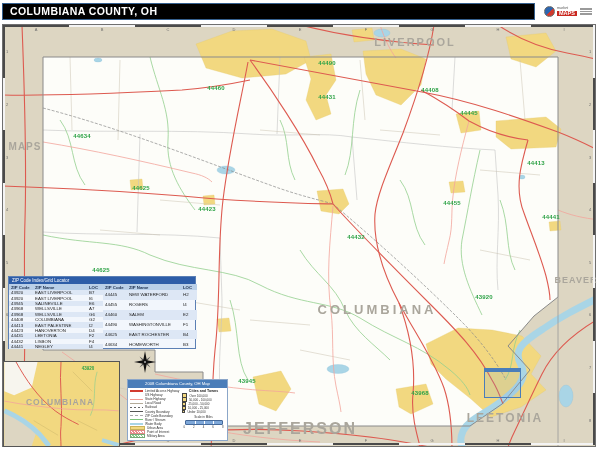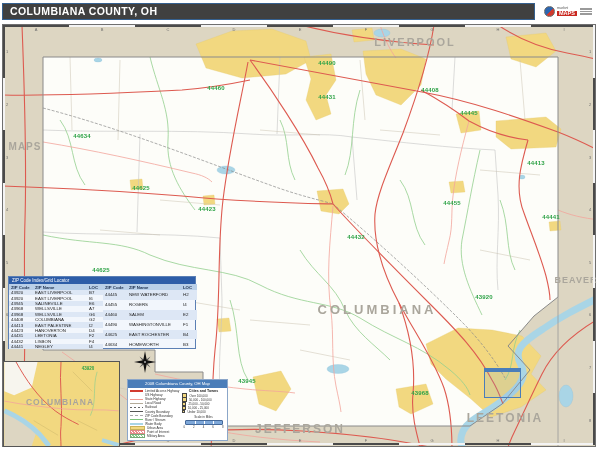--- a/index.html
+++ b/index.html
@@ -1,20 +1,20 @@
 <!DOCTYPE html>
 <html><head>
 <meta charset="utf-8">
 <style>
   html,body{margin:0;padding:0;background:#ffffff;}
   .page{position:relative;width:600px;height:450px;background:#ffffff;overflow:hidden;
         font-family:"Liberation Sans", sans-serif;}
   
   .title-banner{position:absolute;left:2px;top:3px;width:533px;height:17px;
-    background:#404040;border:1px solid #35608f;box-sizing:border-box;}
+    background:#000000;border:1px solid #35608f;box-sizing:border-box;}
   .title-banner .t{color:#ffffff;font-size:10.5px;font-weight:bold;line-height:15px;
     padding-left:7px;letter-spacing:.4px;white-space:nowrap;}
   .logo{position:absolute;left:544px;top:2px;width:54px;height:19px;display:flex;
     align-items:center;gap:2px;background:#ffffff;}
   .logo .globe{width:9px;height:9px;border-radius:50%;
     background:linear-gradient(135deg,#2c66b0 0 55%,#d03a2e 55% 100%);border:.5px solid #6b6b6b;}
   .logo .stack{display:flex;flex-direction:column;line-height:1;}
   .logo .brand1{font-size:3.6px;color:#555;font-style:italic;}
   .logo .brand2{font-size:5.5px;font-weight:bold;color:#fff;background:#c9271f;padding:0 2px;}
   .logo .bars{display:flex;flex-direction:column;gap:1px;margin-left:1px;}
@@ -283,21 +283,21 @@
       <div class="grid-lab" style="left: 590px; top: 366.9px;">7</div>
       <div class="grid-lab" style="left: 7px; top: 419.5px;">8</div>
       <div class="grid-lab" style="left: 590px; top: 419.5px;">8</div>
     </div>
 
   <div id="county-layer">
       <div class="county-label" style="left: 415px; top: 42px; font-size: 11px; letter-spacing: 2px;">LIVERPOOL</div>
       <div class="county-label" style="left: 25px; top: 146px; font-size: 10px; letter-spacing: 1px;">MAPS</div>
       <div class="county-label" style="left: 576px; top: 280px; font-size: 9px; letter-spacing: 1px;">BEAVER</div>
       <div class="county-label" style="left: 377px; top: 309px; font-size: 13px; letter-spacing: 3px;">COLUMBIANA</div>
-      <div class="county-label" style="left: 300px; top: 429px; font-size: 12px; letter-spacing: 2px;">JEFFERSON</div>
+      <div class="county-label" style="left: 300px; top: 429px; font-size: 16px; letter-spacing: 2px;">JEFFERSON</div>
       <div class="county-label" style="left: 505px; top: 418px; font-size: 12px; letter-spacing: 2px;">LEETONIA</div>
     </div>
   <div id="zip-layer">
       <div class="zip-label" style="left: 216px; top: 88px;">44460</div>
       <div class="zip-label" style="left: 327px; top: 63px;">44490</div>
       <div class="zip-label" style="left: 327px; top: 97px;">44431</div>
       <div class="zip-label" style="left: 430px; top: 90px;">44408</div>
       <div class="zip-label" style="left: 469px; top: 113px;">44445</div>
       <div class="zip-label" style="left: 536px; top: 163px;">44413</div>
       <div class="zip-label" style="left: 452px; top: 203px;">44455</div>

